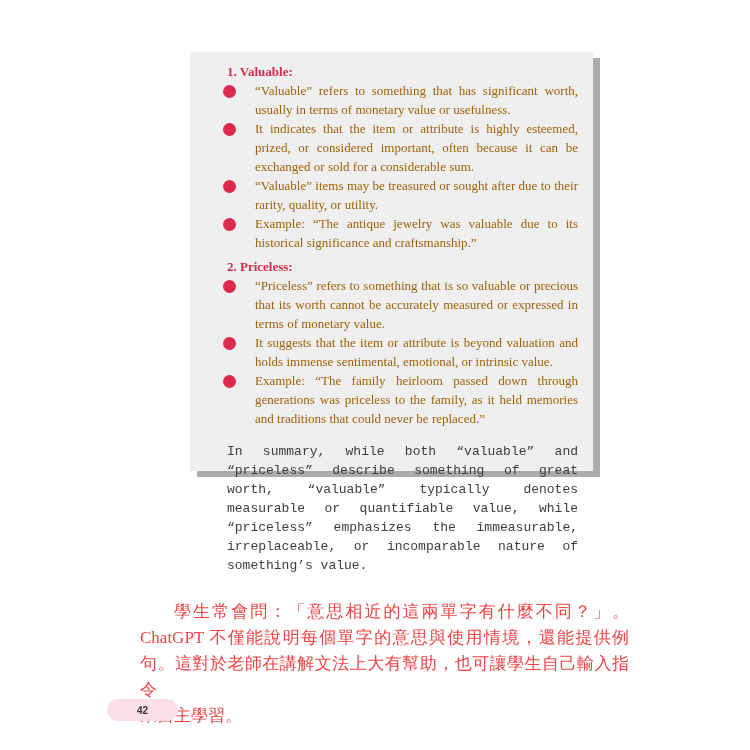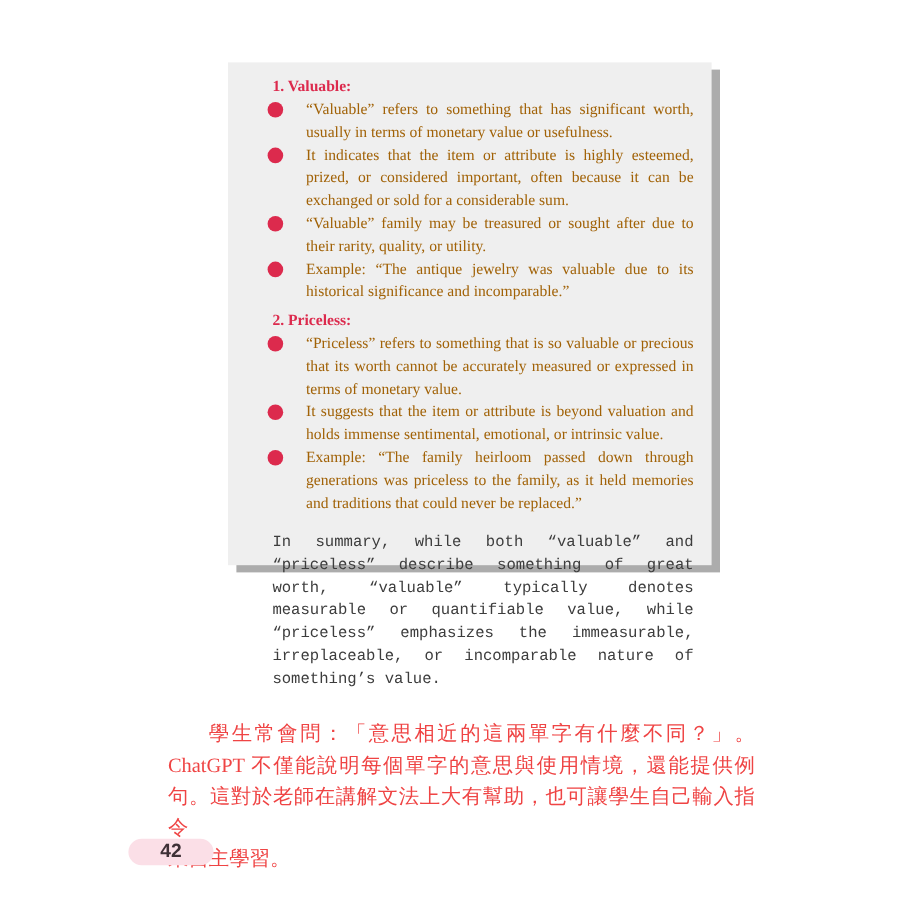--- a/index.html
+++ b/index.html
@@ -93,21 +93,21 @@
     height: 22px;
     background: #fbdfe7;
     border-radius: 11px;
     display: flex;
     align-items: center;
     justify-content: center;
   }
   .page-pill span {
     font-family: "Liberation Sans", sans-serif;
     font-weight: bold;
-    font-size: 16px;
+    font-size: 10px;
     color: #3f3137;
   }
 </style>
 </head>
 <body>
 
 <div class="page">
 
   <div class="content-box">
 
@@ -116,25 +116,25 @@
       <div class="bullet-row">
         <span class="bullet-dot"></span>
         <p class="bullet-text">“Valuable” refers to something that has significant worth, usually in terms of monetary value or usefulness.</p>
       </div>
       <div class="bullet-row">
         <span class="bullet-dot"></span>
         <p class="bullet-text">It indicates that the item or attribute is highly esteemed, prized, or considered important, often because it can be exchanged or sold for a considerable sum.</p>
       </div>
       <div class="bullet-row">
         <span class="bullet-dot"></span>
-        <p class="bullet-text">“Valuable” family may be treasured or sought after due to their rarity, quality, or utility.</p>
+        <p class="bullet-text">“Valuable” items may be treasured or sought after due to their rarity, quality, or utility.</p>
       </div>
       <div class="bullet-row">
         <span class="bullet-dot"></span>
-        <p class="bullet-text">Example: “The antique jewelry was valuable due to its historical significance and incomparable.”</p>
+        <p class="bullet-text">Example: “The antique jewelry was valuable due to its historical significance and craftsmanship.”</p>
       </div>
     </div>
 
     <div class="section section-2">
       <h3 class="section-heading">2. Priceless:</h3>
       <div class="bullet-row">
         <span class="bullet-dot"></span>
         <p class="bullet-text">“Priceless” refers to something that is so valuable or precious that its worth cannot be accurately measured or expressed in terms of monetary value.</p>
       </div>
       <div class="bullet-row">

